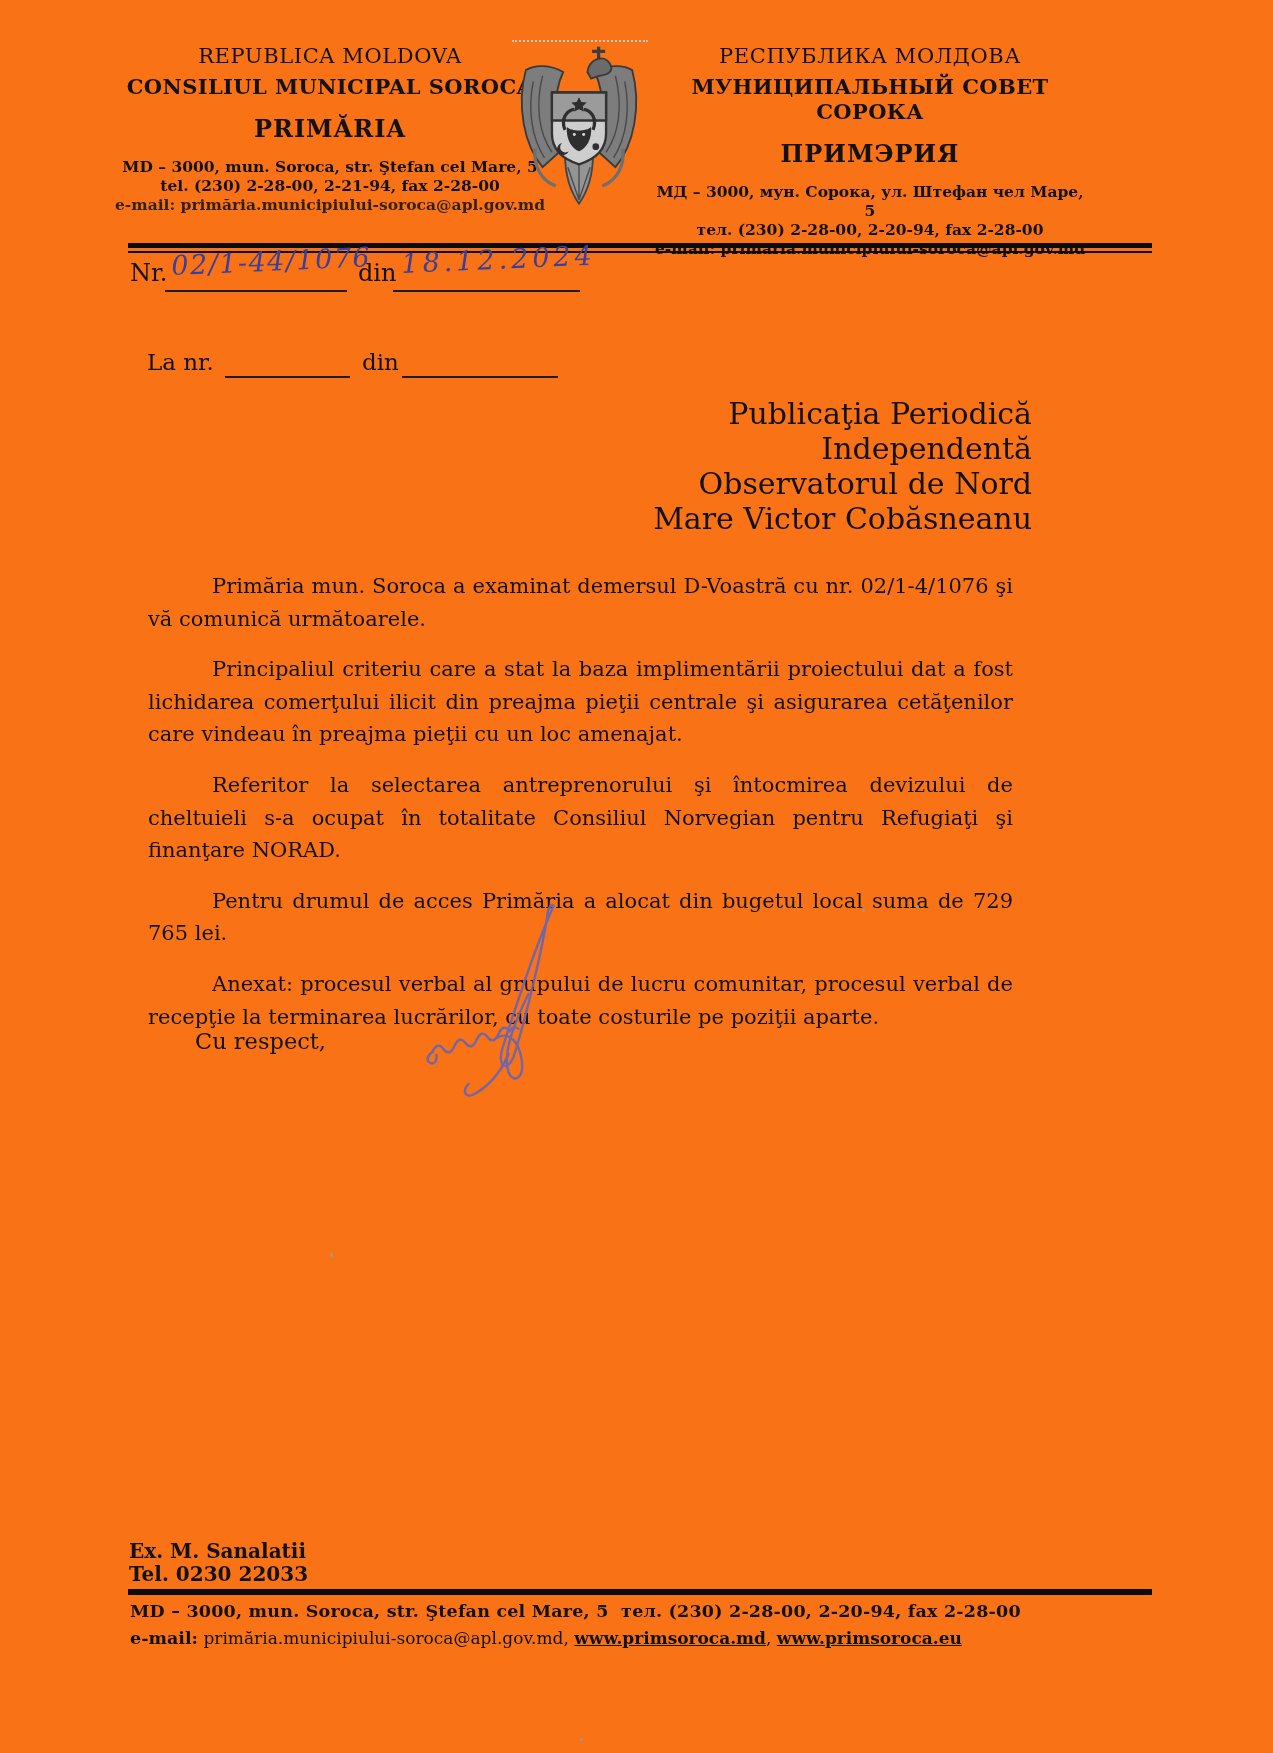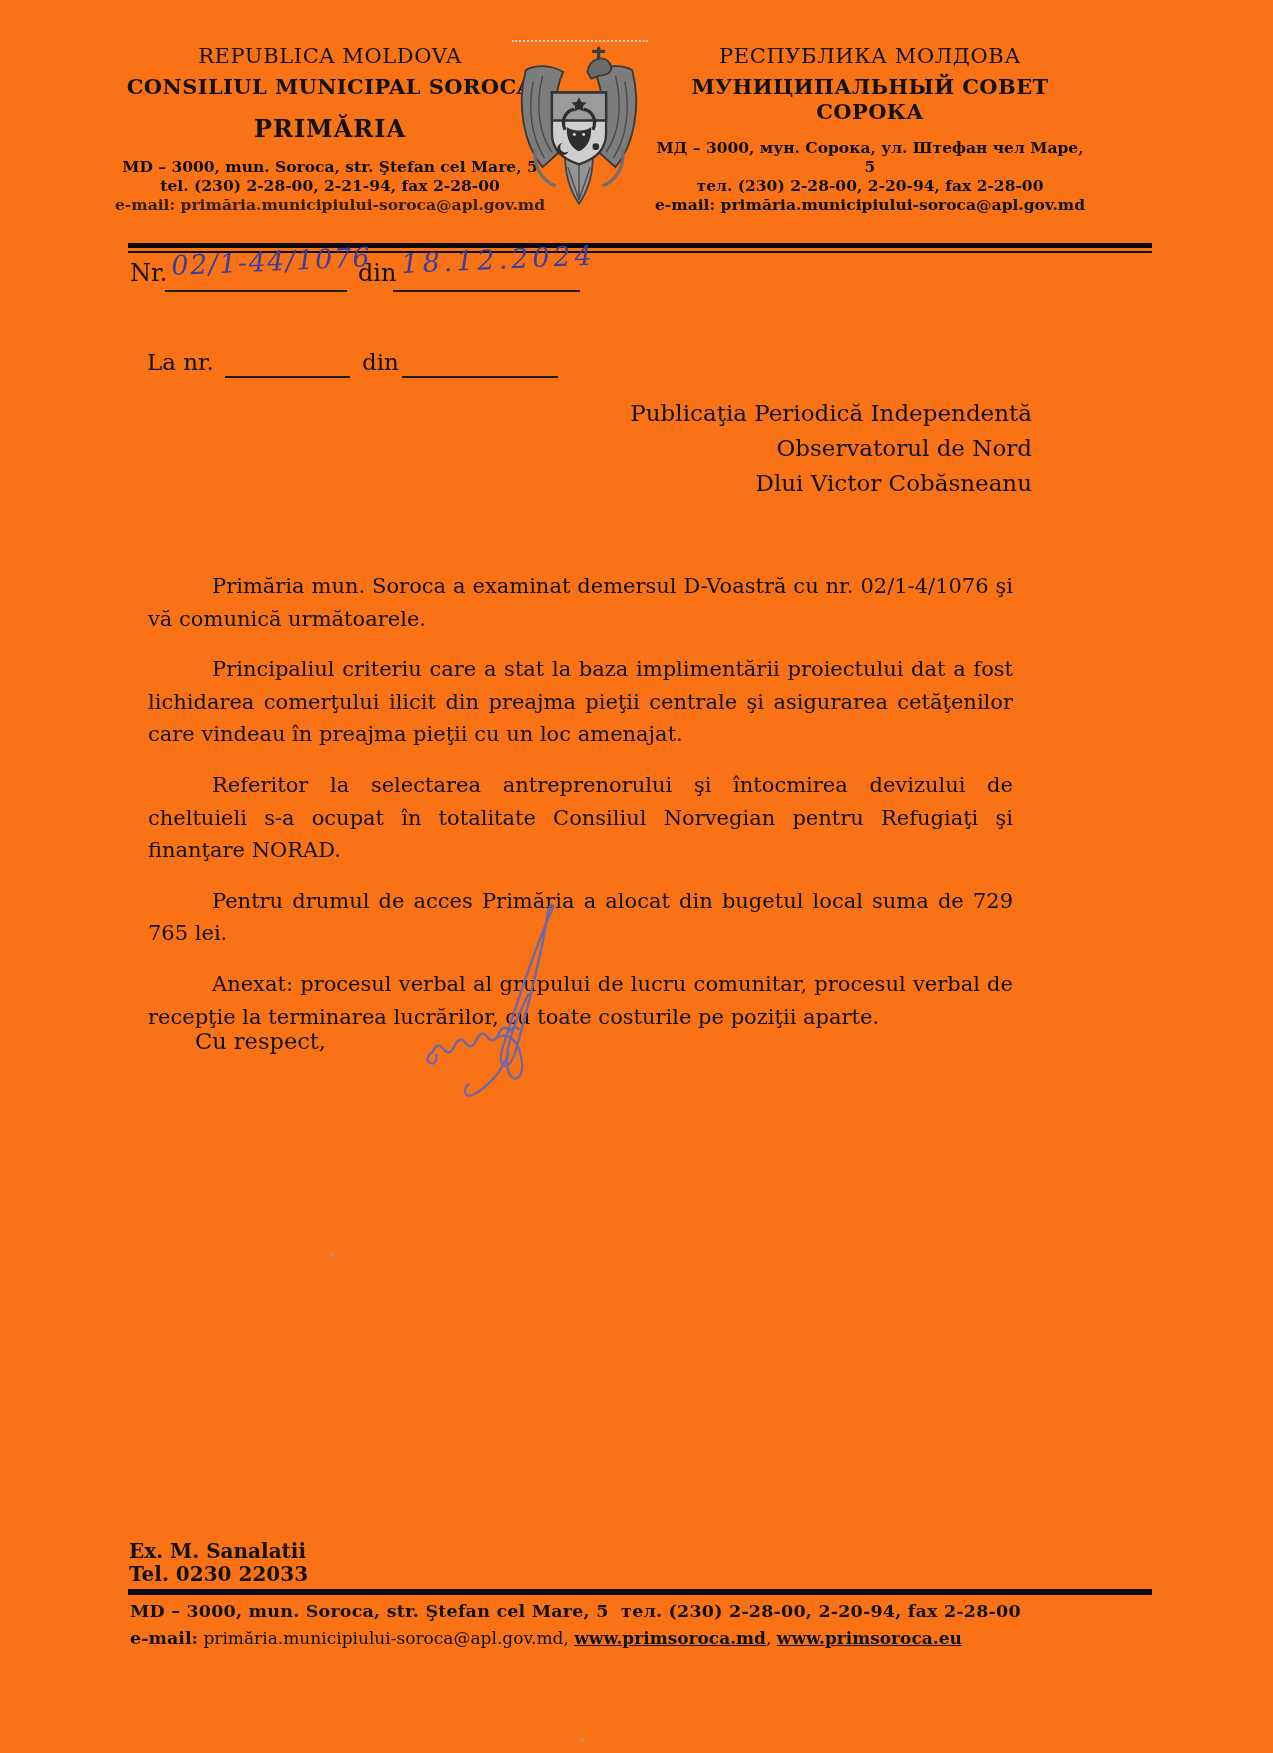--- a/index.html
+++ b/index.html
@@ -18,21 +18,21 @@
   .rule-top{left:128px;top:243px;width:1024px;height:3px;
             border-top:5px solid #0b0b0b;border-bottom:2px solid #0b0b0b;}
   .rule-bottom{left:128px;top:1589px;width:1024px;height:6px;background:#0d0d0d;}
 
   
   .ref-label{font-size:24px;}
   .hand{font-style:italic;letter-spacing:1.5px;color:#3a3f9e;transform:rotate(-2.5deg);transform-origin:left bottom;}
   .hw-line{border-bottom:2.5px solid #1c1c1c;height:0;}
 
   
-  .recipient{text-align:right;font-size:23px;line-height:35px;}
+  .recipient{text-align:right;font-size:30px;line-height:35px;}
 
   
   .body-text{width:901px;}
   .body-text p{margin:18px;font-size:21px;line-height:32.6px;text-align:justify;text-indent:64px;}
 
   
   .closing{font-size:22.5px;}
   .sig-name{width:370px;text-align:center;font-size:22.5px;line-height:33px;}
 
   
@@ -90,20 +90,21 @@
       <circle cx="80" cy="97" r="1.6" fill="#d8d8d8"></circle>
 
       <path d="M57,106 a6.5,6.5 0 1,0 7,9 a5,5 0 1,1 -7,-9" fill="#2e2e2e"></path>
       <circle cx="93" cy="110" r="3.6" fill="#2e2e2e"></circle>
     </svg>
   </div>
 
   <div class="abs hdr-block" style="left:650px;top:44px;width:440px;">
     <div class="h-country">РЕСПУБЛИКА МОЛДОВА</div>
     <div class="h-council">МУНИЦИПАЛЬНЫЙ СОВЕТ СОРОКА</div>
+    <div class="h-office">ПРИМЭРИЯ</div>
     <div class="h-addr">
       <div>МД – 3000, мун. Сорока, ул. Штефан чел Маре, 5</div>
       <div>тел. (230) 2-28-00, 2-20-94, fax 2-28-00</div>
       <div>e-mail: primăria.municipiului-soroca@apl.gov.md</div>
     </div>
   </div>
 
   <div class="abs rule-top"></div>
 
   <span class="abs ref-label" style="left:130px;top:259px;">Nr.</span>
@@ -114,21 +115,21 @@
   <div class="abs hw-line" style="left:393px;top:290px;width:187px;"></div>
 
   <span class="abs" style="left:147px;top:349px;font-size:23px;">La nr.</span>
   <div class="abs hw-line" style="left:225px;top:376px;width:125px;"></div>
   <span class="abs" style="left:362px;top:349px;font-size:23px;">din</span>
   <div class="abs hw-line" style="left:402px;top:376px;width:156px;"></div>
 
   <div class="abs recipient" style="left:600px;top:396px;width:432px;">
     <div>Publicaţia Periodică Independentă</div>
     <div>Observatorul de Nord</div>
-    <div>Dlui Victor Cobăsneanu</div>
+    <div>Mare Victor Cobăsneanu</div>
   </div>
 
   <div class="abs body-text" style="left:130px;top:552px;">
     <p>Primăria mun. Soroca a examinat demersul D-Voastră cu nr. 02/1-4/1076 şi vă comunică următoarele.</p>
     <p>Principaliul criteriu care a stat la baza implimentării proiectului dat a fost lichidarea comerţului ilicit din preajma pieţii centrale şi asigurarea cetăţenilor care vindeau în preajma pieţii cu un loc amenajat.</p>
     <p>Referitor la selectarea antreprenorului şi întocmirea devizului de cheltuieli s-a ocupat în totalitate Consiliul Norvegian pentru Refugiaţi şi finanţare NORAD.</p>
     <p>Pentru drumul de acces Primăria a alocat din bugetul local suma de 729 765 lei.</p>
     <p>Anexat: procesul verbal al grupului de lucru comunitar, procesul verbal de recepţie la terminarea lucrărilor, cu toate costurile pe poziţii aparte.</p>
   </div>
 

